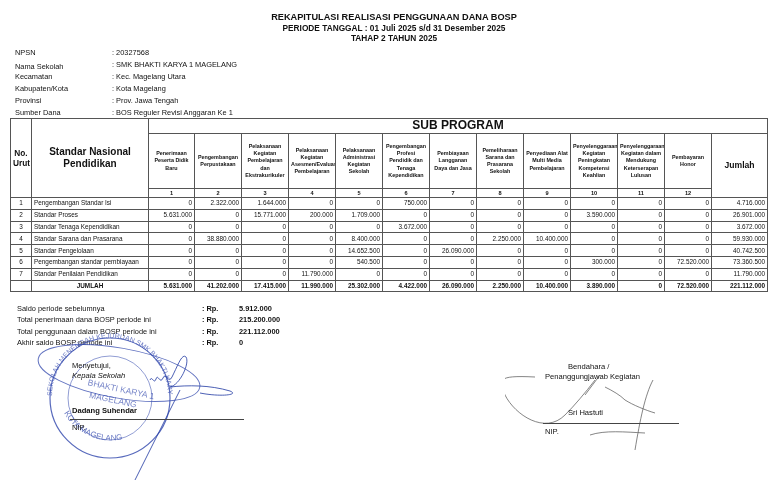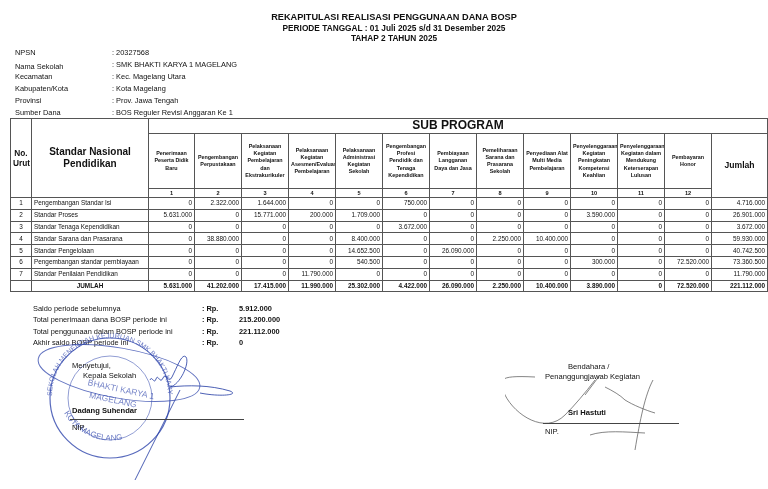--- a/index.html
+++ b/index.html
@@ -24,21 +24,21 @@
   .h-std { font-size:10px; line-height:12px !important; }
   .h-jml { font-size:8.6px; }
   .h-num { height:8px; font-size:5.6px; line-height:7px !important; }
   table.rekap tbody td { height:10.8px; line-height:10px; font-size:6.4px; white-space:nowrap; }
   td.num { text-align:right; }
   td.ctr { text-align:center; }
   tr.total td { font-weight:bold; }
 
   .summary { position:absolute; left:17px; top:304px; font-size:7.4px; }
   .summary .row { position:absolute; left:0; height:11px; white-space:nowrap; }
-  .summary .lbl { position:absolute; left:16px; }
+  .summary .lbl { position:absolute; left:0; }
   .summary .rp { position:absolute; left:185px; font-weight:bold; }
   .summary .amt { position:absolute; left:222px; font-weight:bold; }
 
   .sig { position:absolute; font-size:7.6px; white-space:nowrap; }
   .sig-line { position:absolute; height:0; border-top:1px solid #444; }
   .stamp, .signature { position:absolute; pointer-events:none; }
 </style>
 </head>
 <body>
 
@@ -298,22 +298,22 @@
 
 <svg class="signature" style="left:130px;top:345px;" width="130" height="140" viewBox="0 0 130 140">
   <path d="M 20,35 C 22,30 24,40 26,34 C 28,28 30,40 33,33 C 36,26 38,40 42,32 C 48,20 52,8 56,12 C 60,18 50,40 40,42 C 58,40 80,40 100,46 C 110,50 90,52 70,48 M 50,45 L 5,135" fill="none" stroke="#2d44a8" stroke-width="1" opacity="0.85"></path>
 </svg>
 
 <svg class="signature" style="left:505px;top:375px;" width="180" height="80" viewBox="0 0 180 80">
   <path d="M 30,2 C -10,0 -5,5 0,20 C 10,40 40,60 60,40 C 70,30 80,18 90,5 M 95,0 L 80,20 M 100,12 C 108,16 115,20 120,25 C 128,30 140,35 150,38 M 148,5 C 140,20 135,45 130,75 M 85,60 C 100,55 120,57 140,58" fill="none" stroke="#555" stroke-width="0.9" opacity="0.8"></path>
 </svg>
 
 <div class="sig" style="left:72px;top:361px;">Menyetujui,</div>
-<div class="sig" style="left:83px;top:371px;">Kepala Sekolah</div>
+<div class="sig" style="left:72px;top:371px;font-style:italic;">Kepala Sekolah</div>
 <div class="sig" style="left:72px;top:406px;font-weight:bold;">Dadang Suhendar</div>
 <div class="sig-line" style="left:70px;top:419px;width:174px;"></div>
 <div class="sig" style="left:72px;top:423px;">NIP.</div>
 
 <div class="sig" style="left:568px;top:362px;">Bendahara /</div>
 <div class="sig" style="left:545px;top:372px;">Penanggungjawab Kegiatan</div>
-<div class="sig" style="left:545px;top:408px;font-weight:bold;padding-left:23px;">Sri Hastuti</div>
+<div class="sig" style="left:545px;top:408px;font-weight:normal;padding-left:23px;">Sri Hastuti</div>
 <div class="sig-line" style="left:543px;top:423px;width:136px;"></div>
 <div class="sig" style="left:545px;top:427px;">NIP.</div>
 
 </body></html>

